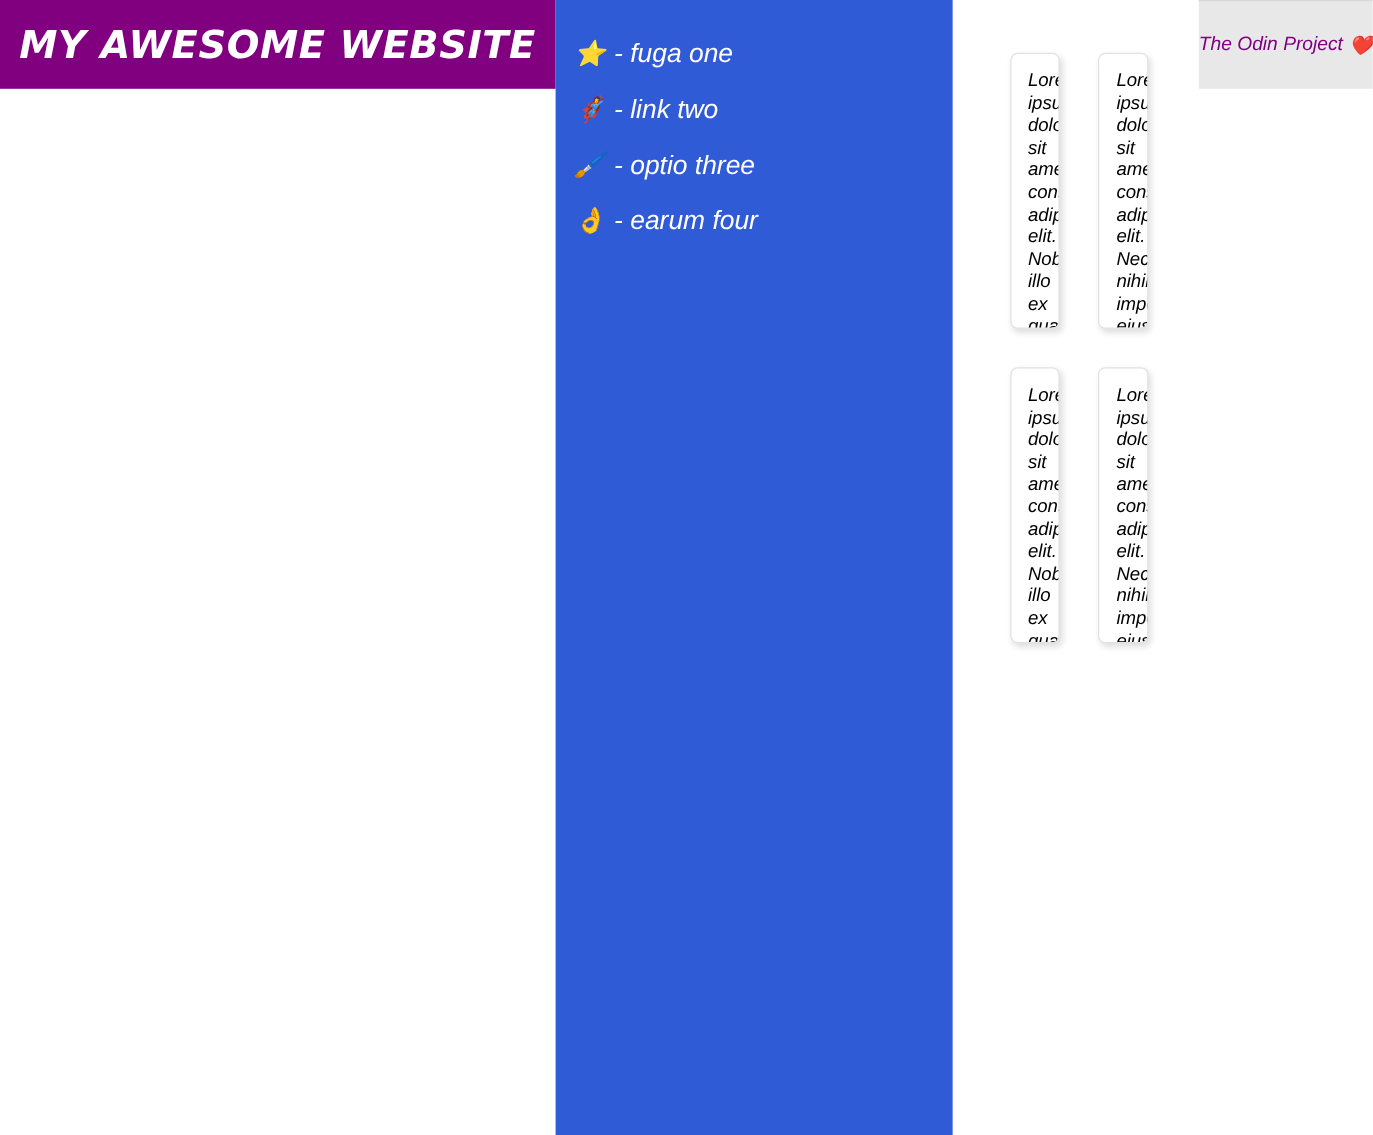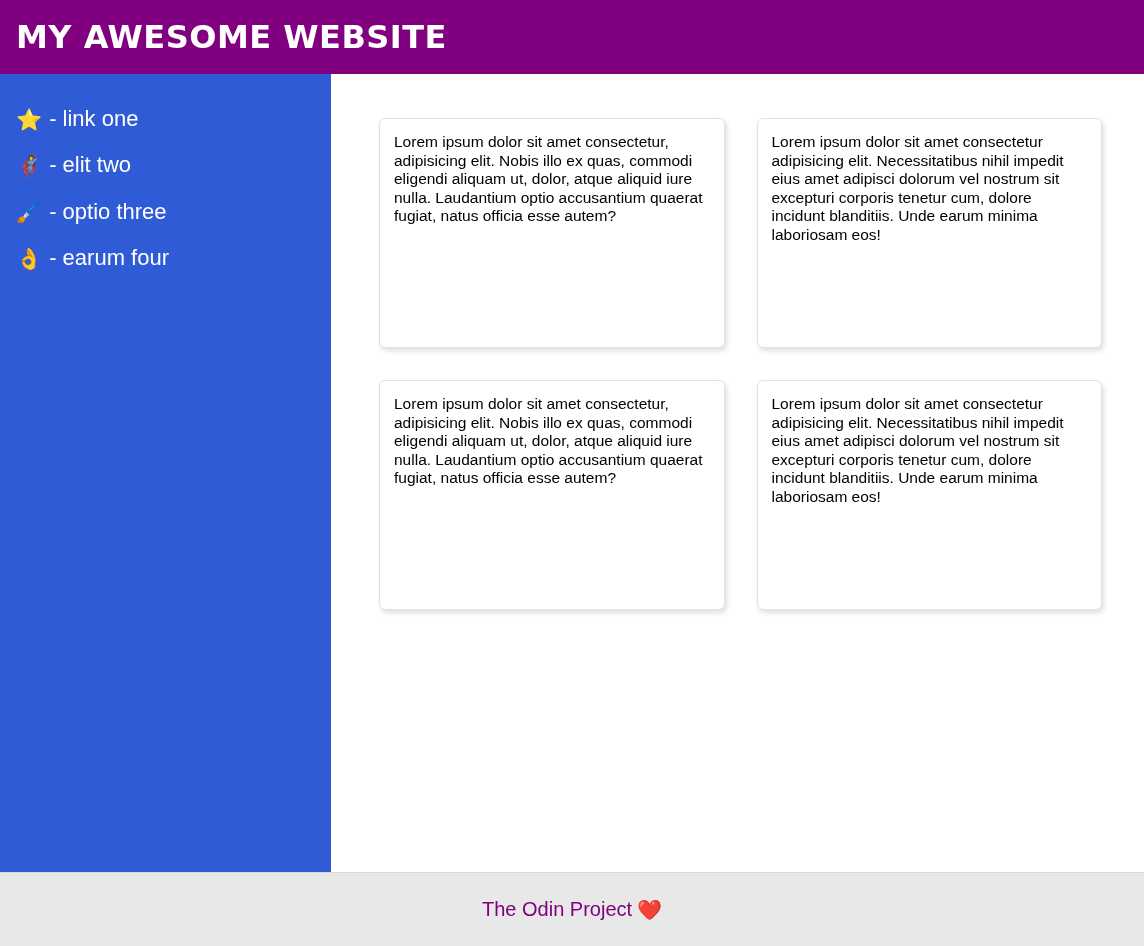--- a/index.html
+++ b/index.html
@@ -13,21 +13,22 @@
     height: 946px;
     font-family: "Liberation Sans", sans-serif;
     overflow: hidden;
   }
   .page {
     position: relative;
     width: 1144px;
     height: 946px;
     background: #ffffff;
     display: flex;
-    flex-direction: column;
+    flex-direction: row;
+    font-style: italic;
   }
   
   .header {
     height: 74px;
     background: #800080;
     display: flex;
     align-items: center;
     padding: 0 16px;
     flex: 0 0 auto;
   }
@@ -99,43 +100,43 @@
     height: 74px;
     background: #e8e8e8;
     display: flex;
     align-items: center;
     justify-content: center;
     flex: 0 0 auto;
     border-top: 1px solid #d8d8d8;
   }
   .footer-text {
     color: #800080;
-    font-size: 20px;
+    font-size: 16px;
   }
   .footer-heart { margin-left: 5px; }
 </style>
 </head>
 <body>
 
 <div class="page">
 
   <header class="header">
     <h1 class="header-title">MY AWESOME WEBSITE</h1>
   </header>
 
   <div class="body-area">
 
     <nav class="sidebar">
       <a class="nav-item">
         <span class="nav-emoji">⭐</span>
-        <span class="nav-label">- link one</span>
+        <span class="nav-label">- fuga one</span>
       </a>
       <a class="nav-item">
         <span class="nav-emoji">🦸‍♀️</span>
-        <span class="nav-label">- elit two</span>
+        <span class="nav-label">- link two</span>
       </a>
       <a class="nav-item">
         <span class="nav-emoji">🖌️</span>
         <span class="nav-label">- optio three</span>
       </a>
       <a class="nav-item">
         <span class="nav-emoji">👌</span>
         <span class="nav-label">- earum four</span>
       </a>
     </nav>

